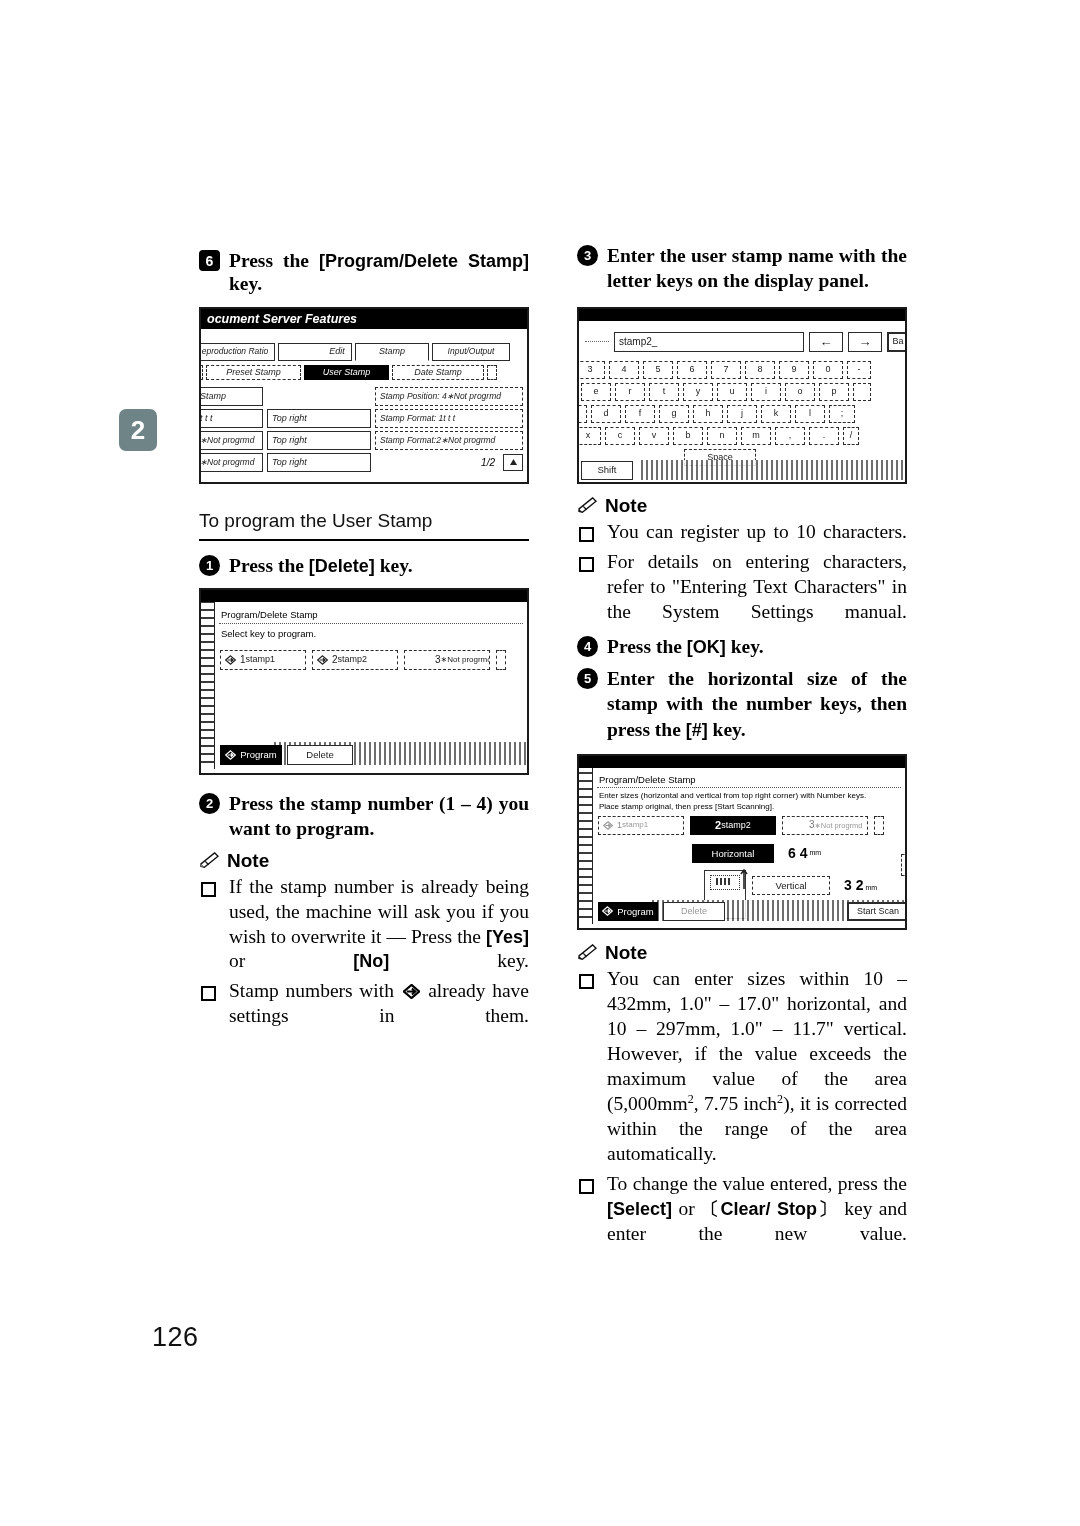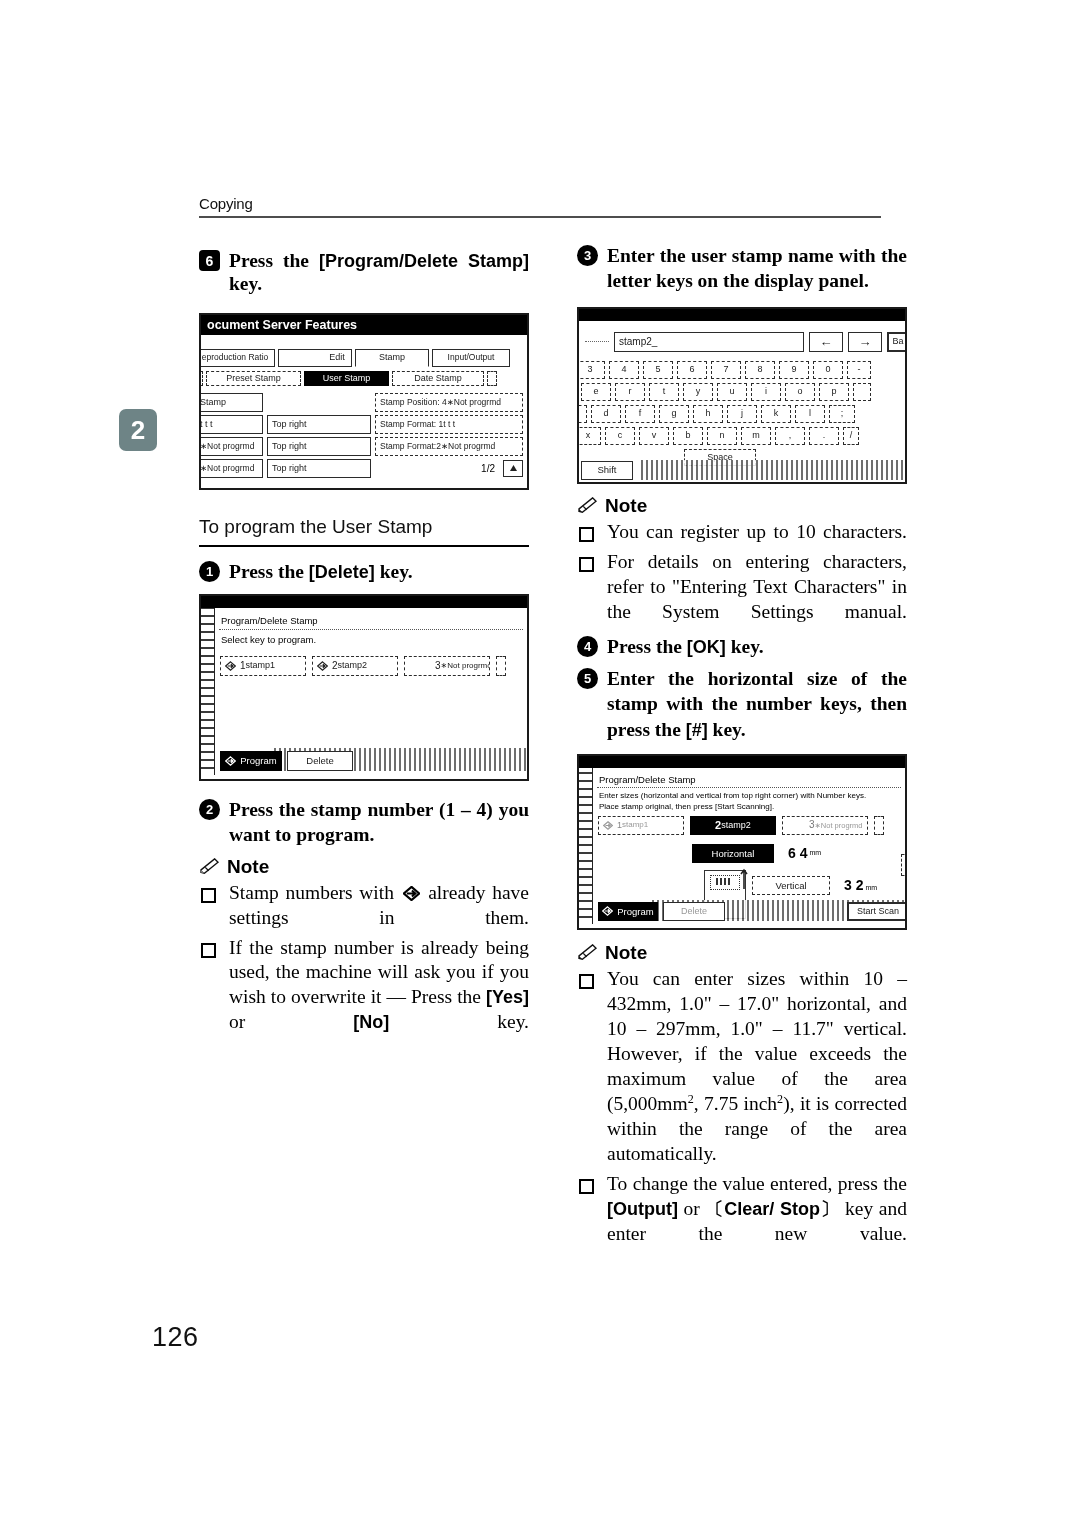--- a/index.html
+++ b/index.html
@@ -91,38 +91,34 @@
       letter-spacing:.5px;}
 
   .arrow-diamond{display:inline-block;width:17px;height:15px;
       vertical-align:-2px;margin:0 2px;}
 </style>
 </head>
 <body>
 
 <div class="page">
 
-  <div class="runhead">
-    <div class="txt">Copying</div>
-    <div class="rule"></div>
-  </div>
 
   <div class="chapter-tab" style="background: rgb(110, 132, 134);">2</div>
 
   <div class="col col-left">
 
     <div class="step">
       <div class="badge sq">6</div>
       <div class="body" style="text-align:justify;-moz-text-align-last:justify;text-align-last:justify;">
         <span>Press  the </span><span class="kb">[Program/Delete Stamp]</span>
       </div>
       <div class="body" style="margin-top:-2px;"> key.</div>
     </div>
 
-    <div class="fig" style="--tbh:20px;height:173px;margin-top:16px;">
+    <div class="fig" style="--tbh:20px;height:173px;margin-top:10px;font-style:italic;">
       <div class="titlebar" style="display:flex;align-items:center;padding-left:6px;">
         <span class="lcdfont" style="color:#fff;font-weight:bold;font-size:12.5px;">ocument Server Features</span>
       </div>
       <div class="inner" style="height:151px;">
 
         <div style="position:absolute;left:-6px;top:14px;width:336px;display:flex;gap:3px;">
           <div class="k" style="width:80px;height:18px;font-size:8.5px;">eproduction Ratio</div>
           <div class="k" style="width:74px;height:18px;font-size:9px;padding-left:44px;">Edit</div>
           <div class="k" style="width:74px;height:18px;font-size:9px;border-bottom-color:#fff;">Stamp</div>
           <div class="k" style="width:78px;height:18px;font-size:8.5px;">Input/Output</div>
@@ -254,27 +250,27 @@
       <div class="note-hd">
         <svg width="21" height="17" viewBox="0 0 24 20">
           <polygon points="2,17 6,18 22,5 18,1 2,14" fill="#fff" stroke="#111" stroke-width="1.6"></polygon>
           <polygon points="2,14 6,18 2,17" fill="#111"></polygon>
           <path d="M7,11 L11,15" stroke="#111" stroke-width="1.5"></path>
           <polygon points="2,14 6,18 6,18 2,17" fill="#888"></polygon>
         </svg>
         <span class="lbl">Note</span>
       </div>
       <div class="bullet justify-all">
+        <span class="box"></span><span>If the stamp number is already being used, the machine will ask you if you wish to overwrite it — Press the </span><span class="kb">[Yes]</span><span> or </span><span class="kb">[No]</span><span> key.</span>
+      </div>
+      <div class="bullet justify-all">
         <span class="box"></span><span>Stamp numbers with </span><svg class="arrow-diamond" viewBox="0 0 16 14">
             <polygon points="8,0.8 15.2,7 8,13.2 0.8,7" fill="none" stroke="#000" stroke-width="2"></polygon>
             <path d="M3.6 7 h7.4 M8.4 4.2 L11.6 7 L8.4 9.8" stroke="#000" stroke-width="2" fill="none" stroke-linejoin="miter"></path>
           </svg><span> already have settings in them.</span>
-      </div>
-      <div class="bullet justify-all">
-        <span class="box"></span><span>If the stamp number is already being used, the machine will ask you if you wish to overwrite it — Press the </span><span class="kb">[Yes]</span><span> or </span><span class="kb">[No]</span><span> key.</span>
       </div>
     </div>
   </div>
 
   <div class="col col-right">
 
     <div class="step">
       <div class="badge ci">3</div>
       <div class="body">Enter the user stamp name with the letter keys on the display panel.</div>
     </div>
@@ -456,19 +452,19 @@
           <polygon points="2,17 6,18 22,5 18,1 2,14" fill="#fff" stroke="#111" stroke-width="1.6"></polygon>
           <polygon points="2,14 6,18 2,17" fill="#111"></polygon>
           <path d="M7,11 L11,15" stroke="#111" stroke-width="1.5"></path>
         </svg>
         <span class="lbl">Note</span>
       </div>
       <div class="bullet justify-all">
         <span class="box"></span><span>You can enter sizes within 10 – 432mm, 1.0" – 17.0" horizontal, and 10 – 297mm, 1.0" – 11.7" vertical. However, if the value exceeds the maximum value of the area (5,000mm</span><sup>2</sup><span>, 7.75 inch</span><sup>2</sup><span>), it is corrected within the range of the area automatically.</span>
       </div>
       <div class="bullet justify-all">
-        <span class="box"></span><span>To change the value entered, press the </span><span class="kb">[Output]</span><span> or </span><span class="kb">〔Clear/ Stop〕</span><span> key and enter the new value.</span>
+        <span class="box"></span><span>To change the value entered, press the </span><span class="kb">[Select]</span><span> or </span><span class="kb">〔Clear/ Stop〕</span><span> key and enter the new value.</span>
       </div>
     </div>
   </div>
 
   <div class="pagenum">126</div>
 </div>
 
 </body></html>

